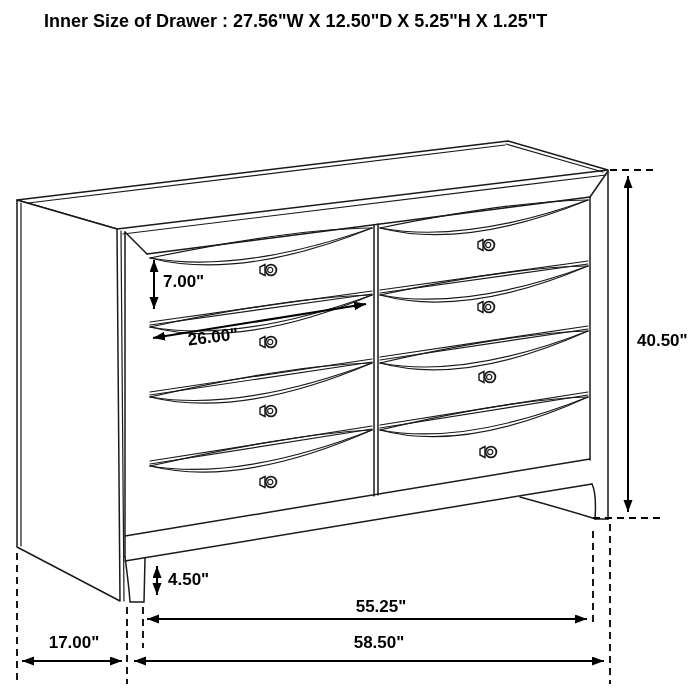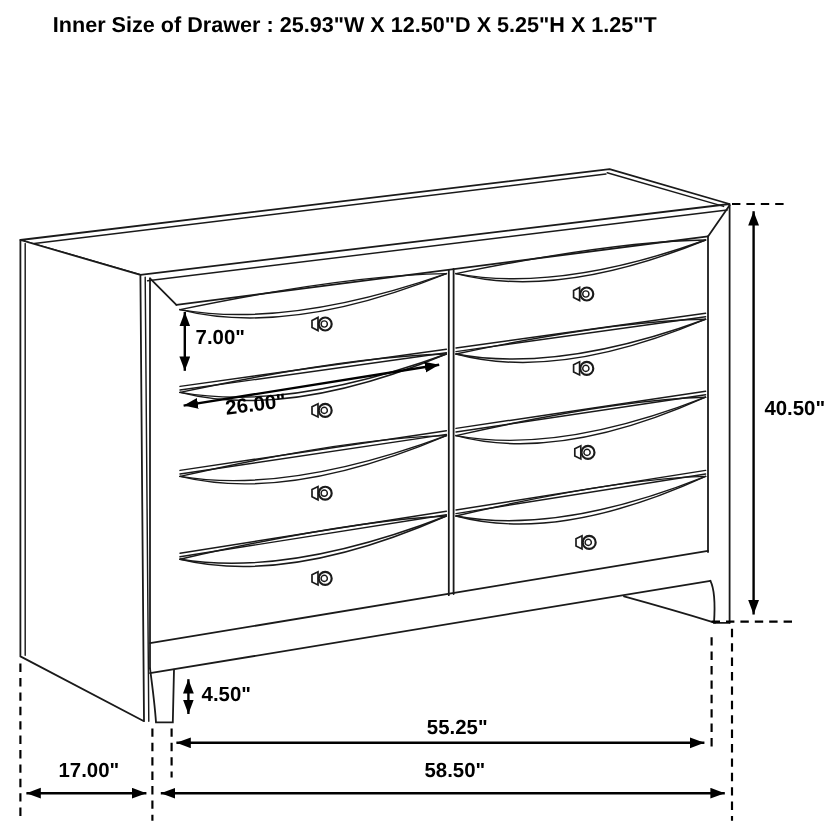--- a/index.html
+++ b/index.html
@@ -23,21 +23,21 @@
   svg .thin{stroke:#1a1a1a;stroke-width:1.2;fill:none;stroke-linecap:round;}
   svg .facefill{fill:#ffffff;stroke:#1a1a1a;stroke-width:1.5;stroke-linejoin:round;}
   svg .dim{stroke:#000;stroke-width:2;fill:none;}
   svg .dash{stroke:#000;stroke-width:1.8;fill:none;stroke-dasharray:7 5;}
 </style>
 </head>
 <body>
 
 <div id="stage">
 
-  <div id="title-text">Inner Size of Drawer : 25.93"W X 12.50"D X 5.25"H X 1.25"T</div>
+  <div id="title-text">Inner Size of Drawer : 27.56"W X 12.50"D X 5.25"H X 1.25"T</div>
 
   <svg id="line-art" width="700" height="700" viewBox="0 0 700 700">
     <defs>
       <marker id="arw" markerUnits="userSpaceOnUse" markerWidth="13" markerHeight="10" refX="12" refY="4.5" orient="auto-start-reverse">
         <path d="M0,0 L12,4.5 L0,9 Z" fill="#000"></path>
       </marker>
       <g id="knob-shape">
         <path d="M-10,-3 L-5,-5.5 L-5,5.5 L-10,3 Z" fill="#fff" stroke="#1a1a1a" stroke-width="1.4"></path>
         <circle cx="1" cy="0" r="5.4" fill="#fff" stroke="#1a1a1a" stroke-width="1.8"></circle>
         <circle cx="0.2" cy="0" r="2.6" fill="none" stroke="#1a1a1a" stroke-width="1.2"></circle>

